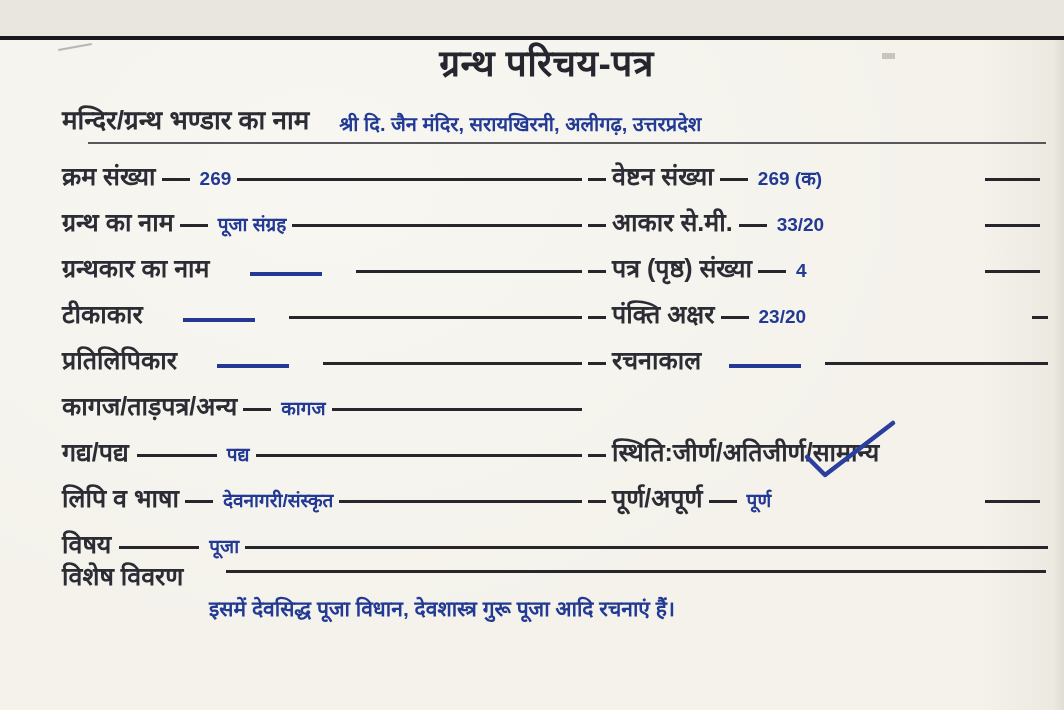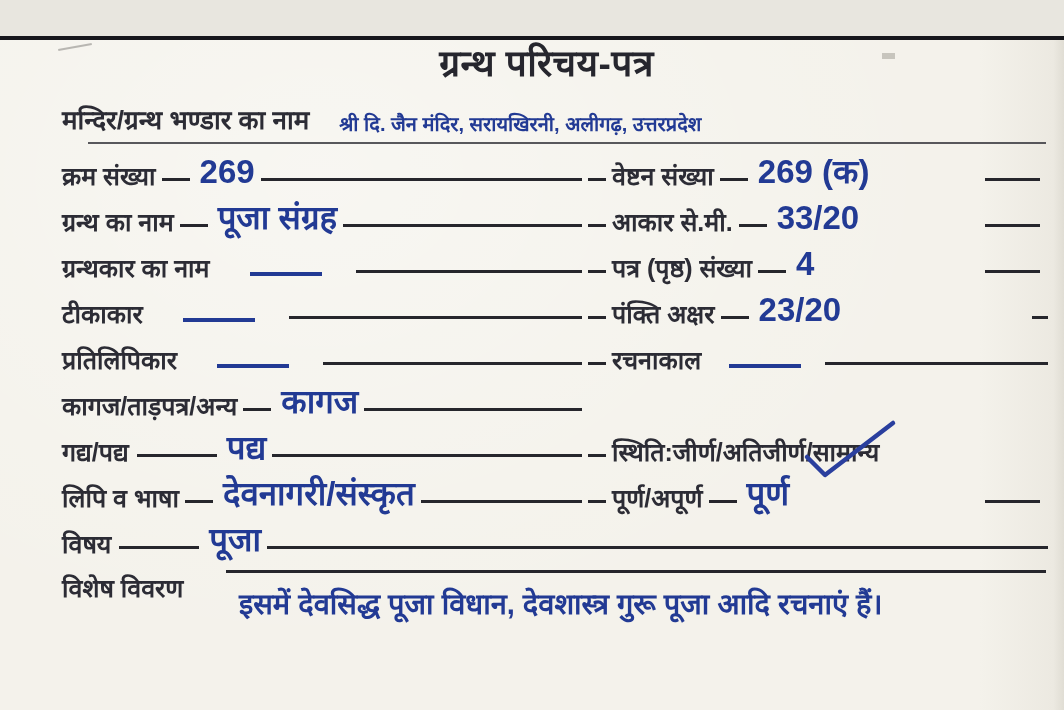--- a/index.html
+++ b/index.html
@@ -23,21 +23,21 @@
   .page-title{
     text-align:center;margin-top:36px;
     font-size:37px;font-weight:700;color:#26262e;letter-spacing:.5px;margin-left:29px;
   }
   .content{position:relative;padding:0 16px 0 62px;}
 
   .header-row{display:flex;align-items:flex-end;margin-top:14px;gap:24px;}
   .header-rule{height:2px;background:#3c3c42;opacity:.85;margin:5px 2px 0 26px;}
 
   .lbl{font-size:25px;font-weight:600;color:#2c2c35;white-space:nowrap;}
-  .val{font-size:33px;font-weight:700;color:#223a94;white-space:nowrap;padding:0 6px;}
+  .val{font-size:19px;font-weight:700;color:#223a94;white-space:nowrap;padding:0 6px;}
   .header-row .lbl{font-size:26px;}
   .header-row .val{font-size:20px;}
 
   .row{display:flex;height:46px;}
   .cell{display:flex;align-items:flex-end;}
   .cell .lbl,.cell .val{line-height:1.1;}
   .cell-left{width:520px;flex:none;padding-right:6px;}
   .cell-right{flex:1;}
 
   .rule{height:3px;background:#26262c;align-self:flex-end;margin-bottom:9px;flex:none;}
@@ -48,23 +48,23 @@
   .rule.w80{width:80px;margin-left:8px;margin-right:4px;}
   .rule.lead{width:18px;margin-right:6px;}
   .gap{flex:1;}
   .blank{width:72px;height:4px;background:#223a94;align-self:flex-end;margin:0 34px 6px 40px;flex:none;}
   .blank.tight{margin:0 24px 6px 28px;}
 
   .marked{position:relative;display:inline-block;}
   .marked svg{position:absolute;left:-16px;top:-22px;overflow:visible;pointer-events:none;}
 
   .details-row{position:relative;height:66px;}
-  .details-row .lbl{position:absolute;left:0;bottom:20px;}
+  .details-row .lbl{position:absolute;left:0;bottom:32px;}
   .details-row .rule{position:absolute;left:164px;right:2px;bottom:42px;height:3px;}
-  .details-row .note{position:absolute;left:177px;bottom:2px;font-size:29px;font-weight:700;color:#223a94;white-space:nowrap;}
+  .details-row .note{position:absolute;left:147px;bottom:2px;font-size:21px;font-weight:700;color:#223a94;white-space:nowrap;}
 </style>
 </head>
 <body>
 
 <div class="card">
   <div class="scan-edge-top"></div>
   <div class="scan-mark-1"></div>
   <div class="scan-mark-2"></div>
 
   <div class="page-title">ग्रन्थ परिचय-पत्र</div>

